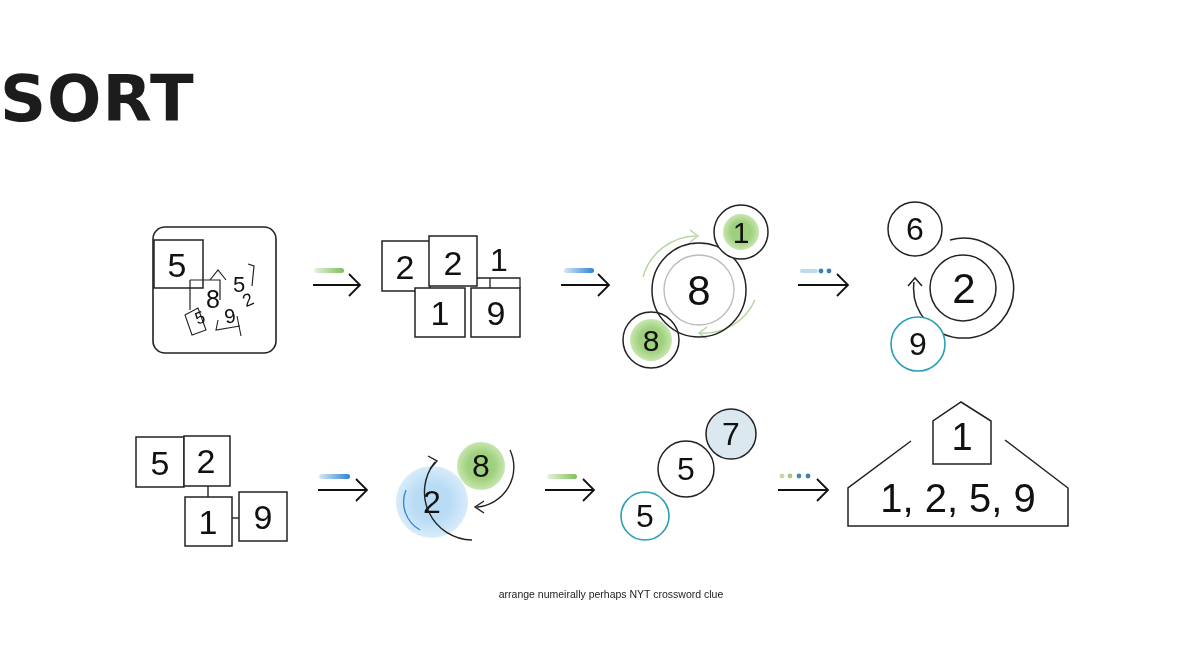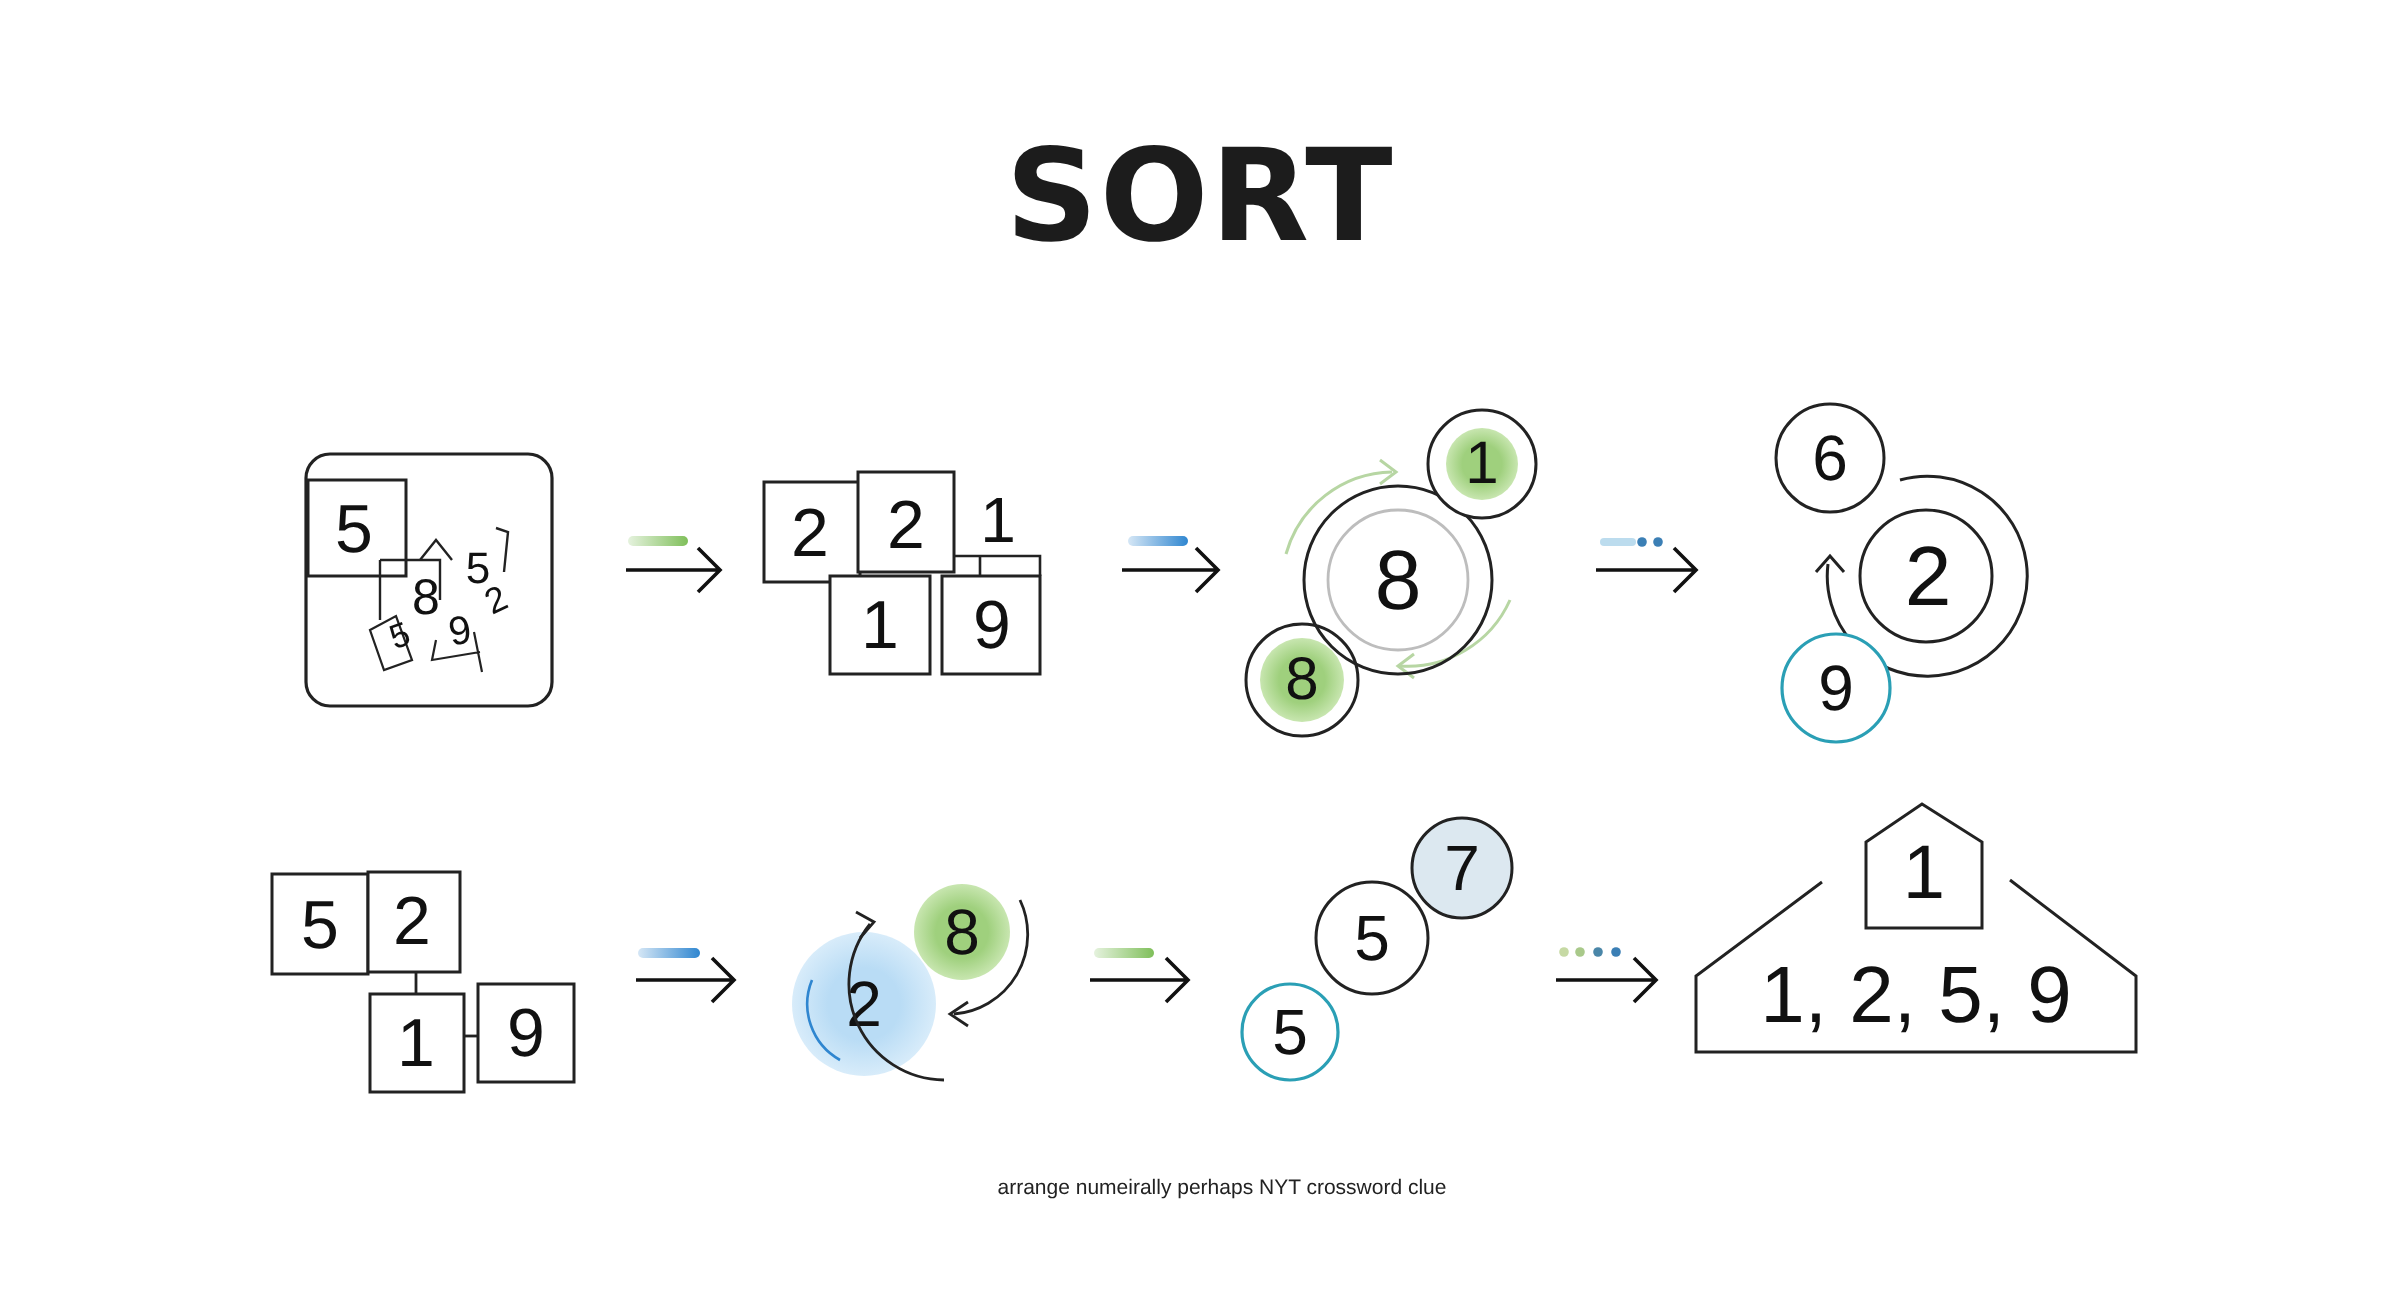--- a/index.html
+++ b/index.html
@@ -1,17 +1,17 @@
 <!DOCTYPE html>
 <html><head>
 <meta charset="utf-8">
 <style>
   html, body { margin: 0; padding: 0; background: #ffffff; }
   body { width: 1200px; height: 655px; position: relative; overflow: hidden; font-family: "DejaVu Sans", "Liberation Sans", sans-serif; }
-  .title { position: absolute; left: 0; top: 62px; width: 1200px; text-align: center; font-family: "DejaVu Sans", sans-serif; font-weight: bold; font-size: 64px; color: #1c1c1c; letter-spacing: 1px; }
+  .title { position: absolute; left: 0; top: 62px; width: 1200px; text-align: left; font-family: "DejaVu Sans", sans-serif; font-weight: bold; font-size: 64px; color: #1c1c1c; letter-spacing: 1px; }
   .caption { position: absolute; left: 0; top: 588px; width: 1222px; text-align: center; font-family: "Liberation Sans", sans-serif; font-size: 10.5px; color: #222; }
   svg.canvas { position: absolute; left: 0; top: 0; }
   svg text { font-family: "Liberation Sans", sans-serif; fill: #111; text-anchor: middle; dominant-baseline: central; }
 </style>
 </head>
 <body>
 
 <div class="title">SORT</div>
 
 <svg class="canvas" width="1200" height="655" viewBox="0 0 1200 655">

